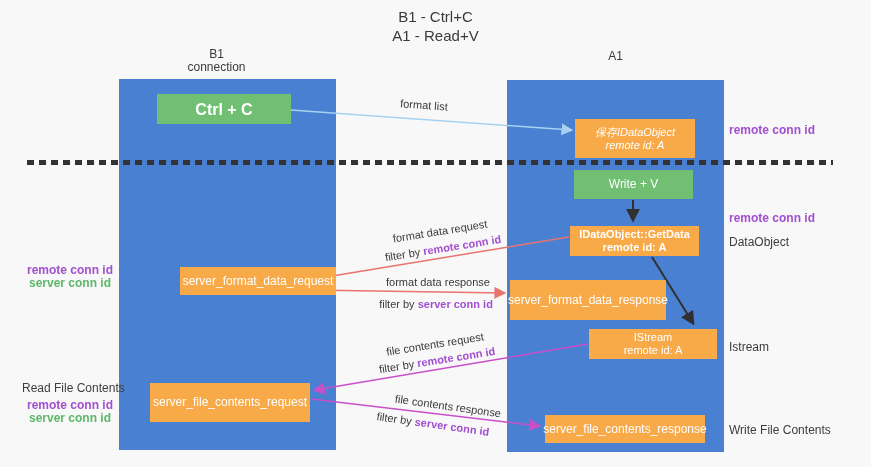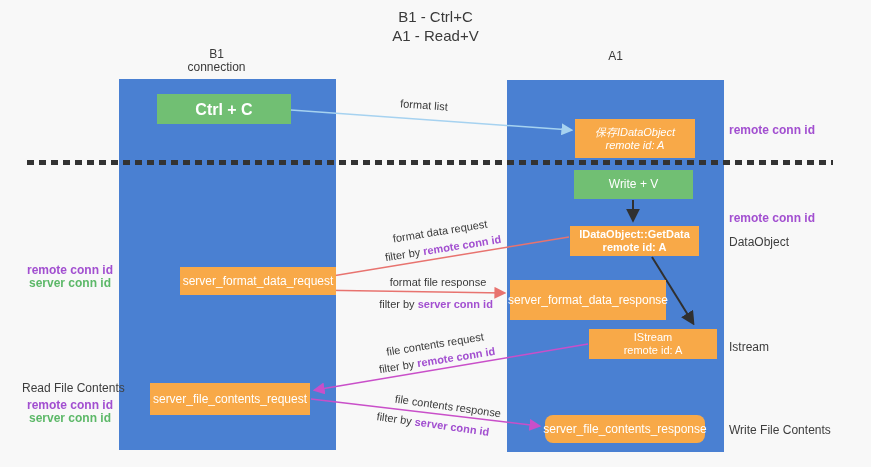--- a/index.html
+++ b/index.html
@@ -116,37 +116,37 @@
 
   <div class="abs node orange bar" style="left:510px; top:280px; width:156px; height:40px;">
     <div>server_format_data_response</div>
   </div>
 
   <div class="abs node orange" style="left:589px; top:329px; width:128px; height:30px;">
     <div>IStream</div>
     <div>remote id: A</div>
   </div>
 
-  <div class="abs node orange bar" style="left:150px; top:383px; width:160px; height:32px;">
+  <div class="abs node orange bar" style="left:150px; top:383px; width:160px; height:39px;">
     <div>server_file_contents_request</div>
   </div>
 
-  <div class="abs node orange bar" style="left:545px; top:415px; width:160px; height:28px;border-radius:8px;">
+  <div class="abs node orange bar" style="left:545px; top:415px; width:160px; height:28px;">
     <div>server_file_contents_response</div>
   </div>
 
   <div class="abs flow-label rot-p4" style="left:424px; top:105px;">format list</div>
 
   <div class="abs flow-label rot-n9" style="left:440px; top:231px;">format data request</div>
   <div class="abs flow-label rot-n9" style="left:443px; top:248px;">
     <span>filter by</span>
     <span class="purple">remote conn id</span>
   </div>
 
-  <div class="abs flow-label" style="left:438px; top:282px;">format file response</div>
+  <div class="abs flow-label" style="left:438px; top:282px;">format data response</div>
   <div class="abs flow-label" style="left:436px; top:304px;">
     <span>filter by</span>
     <span class="purple">server conn id</span>
   </div>
 
   <div class="abs flow-label rot-n9" style="left:435px; top:344px;">file contents request</div>
   <div class="abs flow-label rot-n9" style="left:437px; top:360px;">
     <span>filter by</span>
     <span class="purple">remote conn id</span>
   </div>

